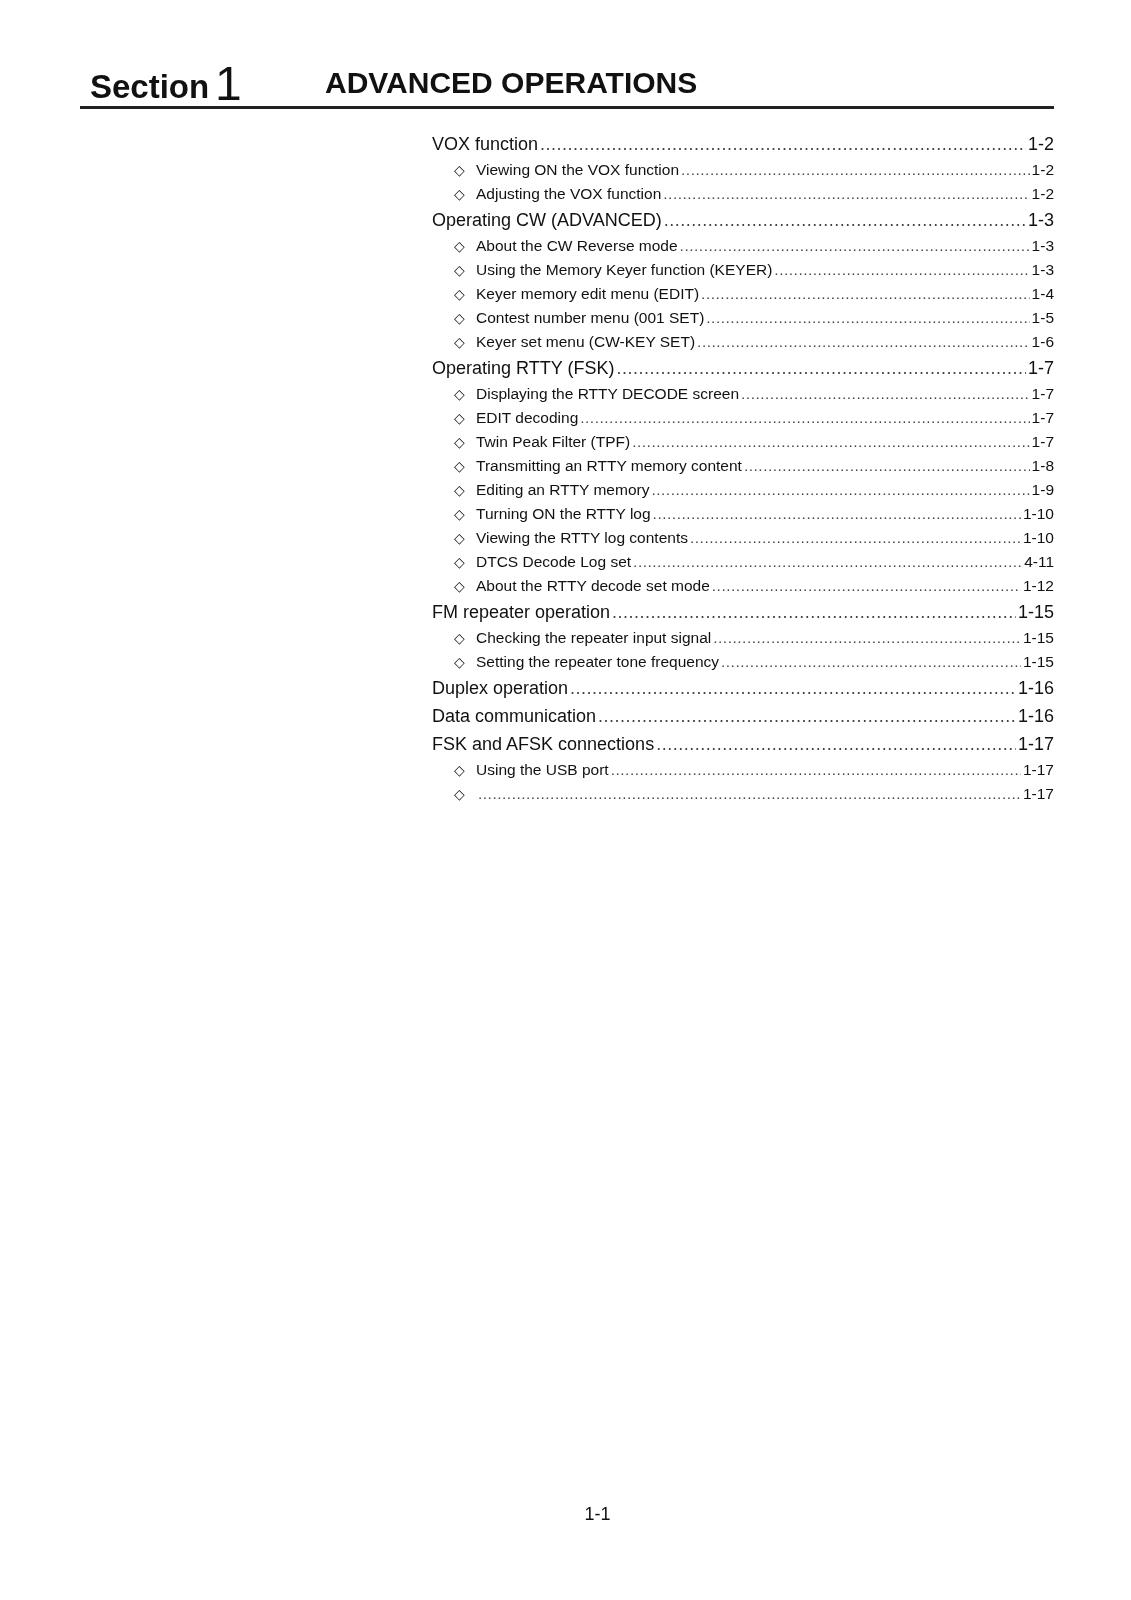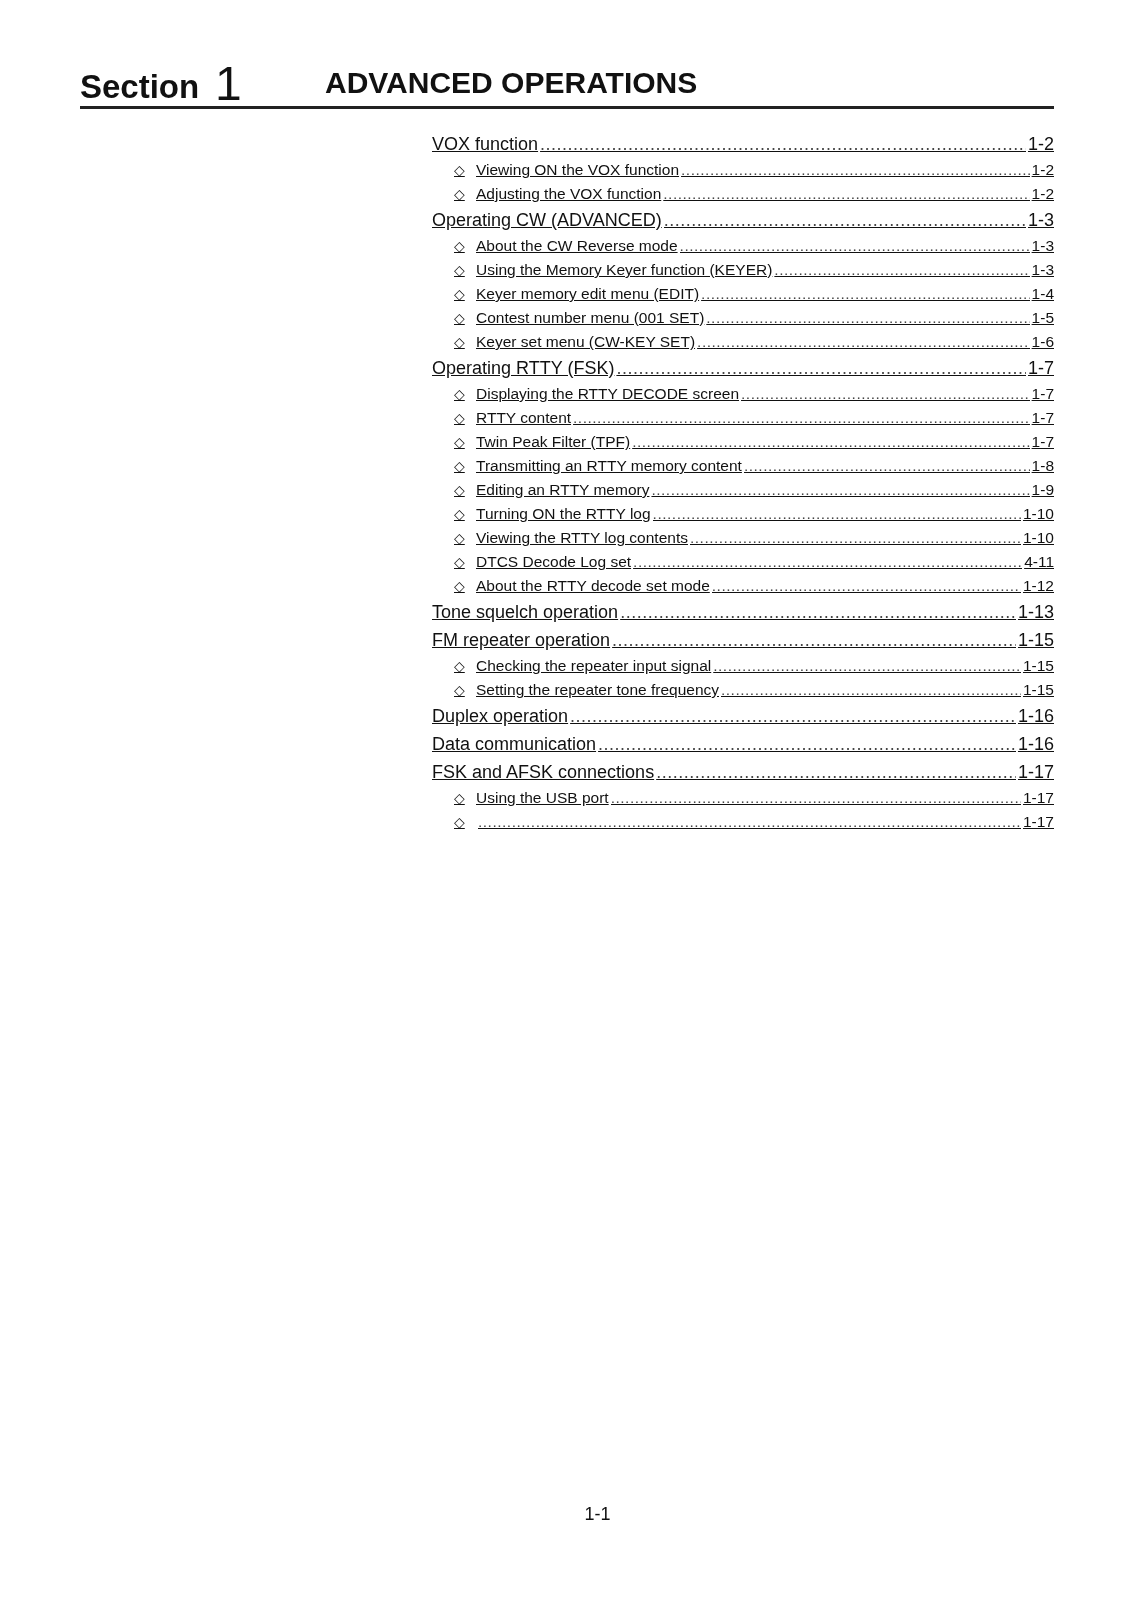--- a/index.html
+++ b/index.html
@@ -4,36 +4,36 @@
   <style>
     html, body { margin: 0; padding: 0; }
     body {
       width: 1131px; height: 1600px; background: #ffffff; position: relative;
       font-family: "Liberation Sans", sans-serif; color: #111;
     }
     .header {
       position: absolute; left: 80px; top: 56px; width: 974px; height: 52px;
     }
     .sec-label {
-      position: absolute; left: 0; top: 12px; font-weight: bold; font-size: 33px; color: #111;
+      position: absolute; left: 10px; top: 12px; font-weight: bold; font-size: 33px; color: #111;
     }
     .sec-num {
       position: absolute; left: 135px; top: 0px; font-size: 48px; font-weight: normal; color: #111;
     }
     .sec-title {
       position: absolute; left: 245px; top: 10px; font-weight: bold; font-size: 30px; color: #111;
     }
     .rule {
       position: absolute; left: 80px; top: 106px; width: 974px; height: 3px; background: #222;
     }
     .toc {
       position: absolute; left: 432px; top: 130px; width: 622px;
     }
     .row {
-      display: flex; align-items: flex-start; white-space: nowrap; overflow: hidden; text-decoration: underline;
+      display: flex; align-items: flex-start; white-space: nowrap; overflow: hidden;
     }
     .row.l1 { font-size: 18px; height: 28px; line-height: 28px; }
     .row.l2 { font-size: 15.5px; height: 24px; line-height: 24px; padding-left: 22px; }
     .row .diamond { width: 22px; flex: 0 0 22px; font-size: 14px; }
     .row .label { flex: 0 0 auto; }
     .row .leader {
       flex: 1 1 auto; overflow: hidden; margin: 0 2px;
       color: #444;
     }
     .row .leader::after {
@@ -114,21 +114,21 @@
       <span class="page">1-7</span>
     </div>
     <div class="row l2">
       <span class="diamond">◇</span>
       <span class="label">Displaying the RTTY DECODE screen</span>
       <span class="leader"></span>
       <span class="page">1-7</span>
     </div>
     <div class="row l2">
       <span class="diamond">◇</span>
-      <span class="label">RTTY content</span>
+      <span class="label">EDIT decoding</span>
       <span class="leader"></span>
       <span class="page">1-7</span>
     </div>
     <div class="row l2">
       <span class="diamond">◇</span>
       <span class="label">Twin Peak Filter (TPF)</span>
       <span class="leader"></span>
       <span class="page">1-7</span>
     </div>
     <div class="row l2">
@@ -161,25 +161,20 @@
       <span class="leader"></span>
       <span class="page">4-11</span>
     </div>
     <div class="row l2">
       <span class="diamond">◇</span>
       <span class="label">About the RTTY decode set mode</span>
       <span class="leader"></span>
       <span class="page">1-12</span>
     </div>
     <div class="row l1">
-      <span class="label">Tone squelch operation</span>
-      <span class="leader"></span>
-      <span class="page">1-13</span>
-    </div>
-    <div class="row l1">
       <span class="label">FM repeater operation</span>
       <span class="leader"></span>
       <span class="page">1-15</span>
     </div>
     <div class="row l2">
       <span class="diamond">◇</span>
       <span class="label">Checking the repeater input signal</span>
       <span class="leader"></span>
       <span class="page">1-15</span>
     </div>

